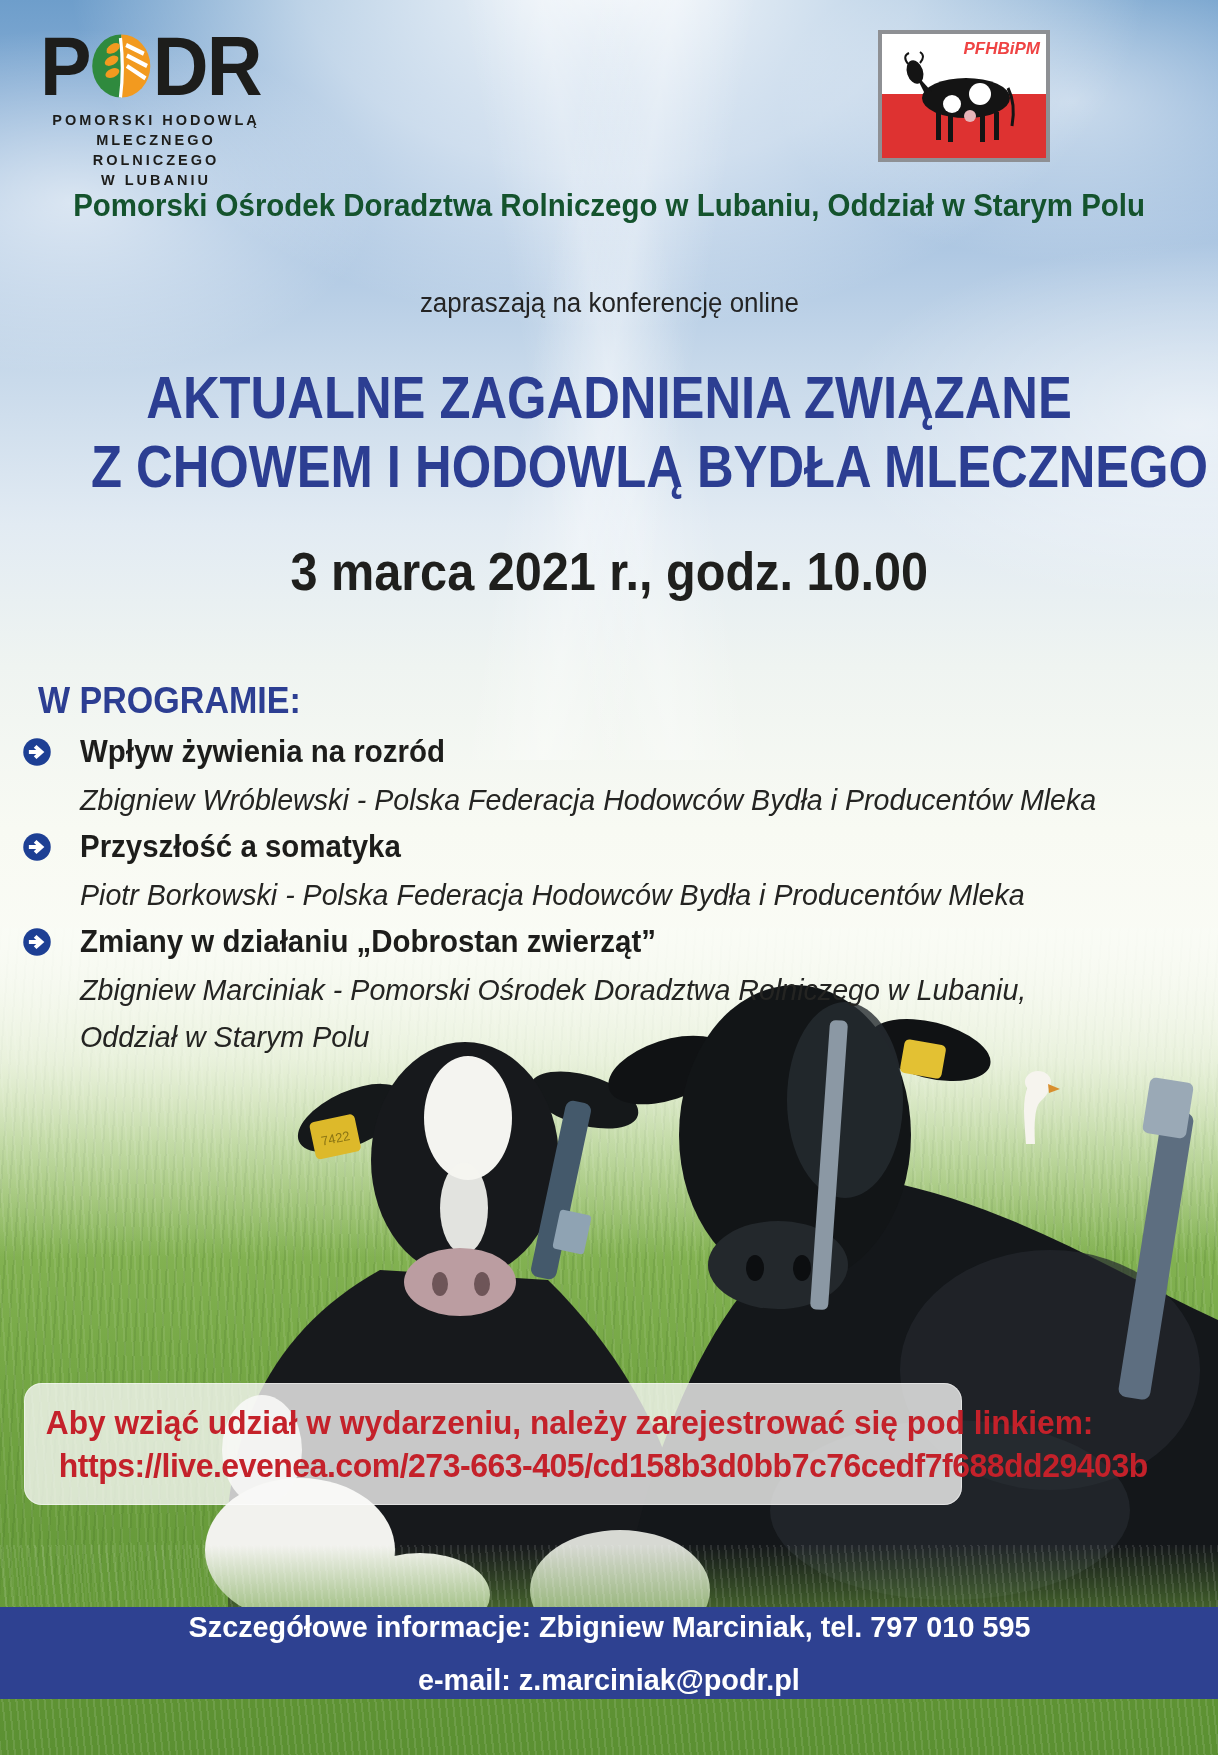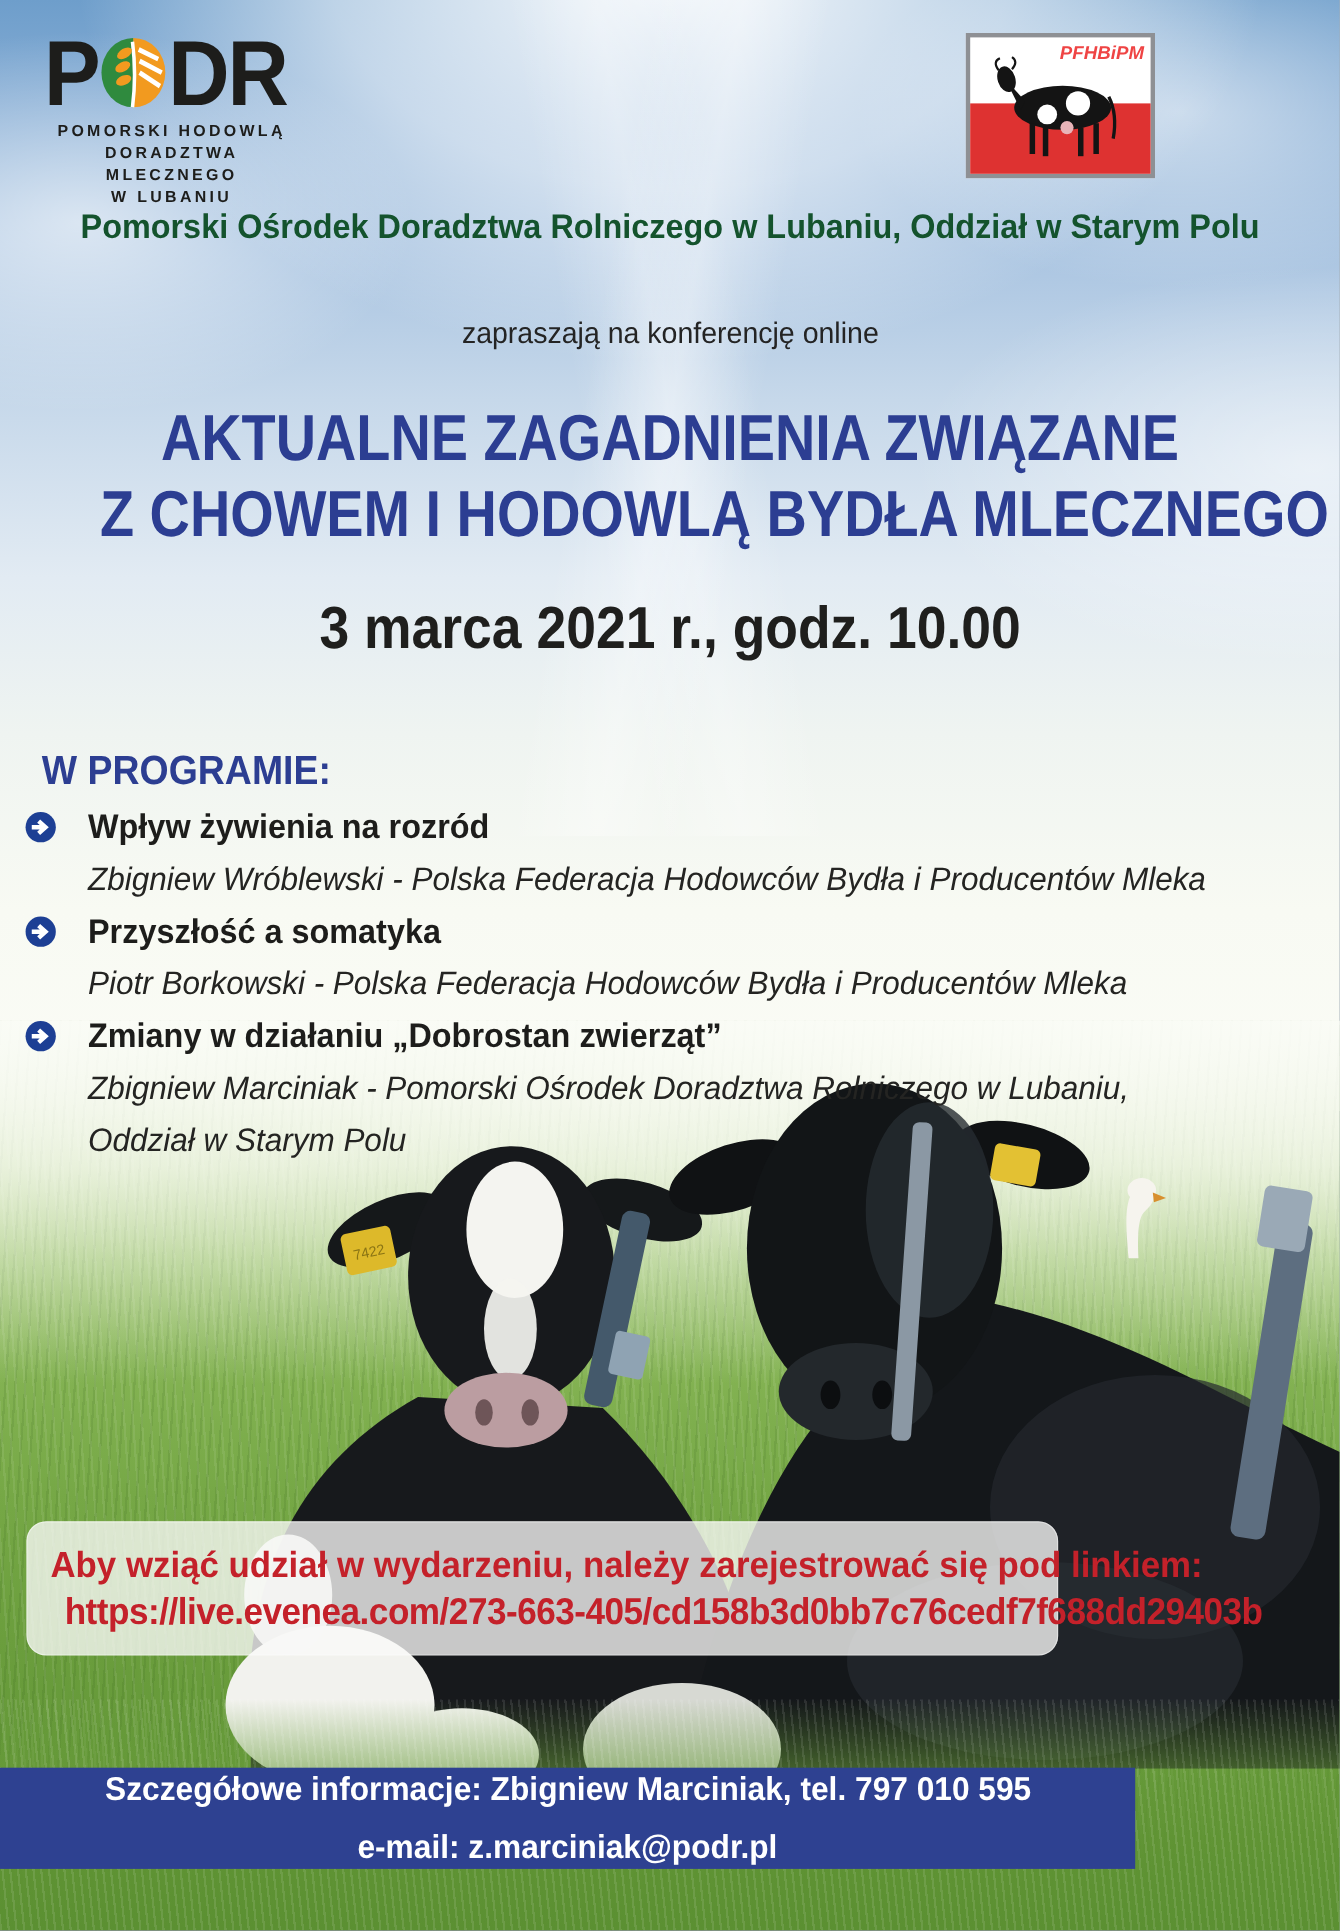--- a/index.html
+++ b/index.html
@@ -73,21 +73,21 @@
   
   .reg{
     position:absolute;left:24px;top:1383px;width:938px;height:122px;border-radius:18px;
     background:rgba(250,250,248,.78);box-shadow:0 0 0 1px rgba(255,255,255,.45) inset;
     display:flex;flex-direction:column;align-items:flex-start;justify-content:center;gap:4px;
   }
   .reg-line{color:#c4212a;font-weight:bold;font-size:33px;white-space:nowrap;transform:scaleX(.96);}
   .reg-url{color:#c4212a;font-weight:bold;font-size:34px;white-space:nowrap;transform:scaleX(.94);letter-spacing:-.5px;}
   
   .footer{
-    position:absolute;left:0;top:1607px;width:1032px;height:92px;background:#2e4191;
+    position:absolute;left:0;top:1607px;width:1218px;height:92px;background:#2e4191;
     display:flex;flex-direction:column;align-items:center;justify-content:center;gap:11px;
   }
   .footer div{color:#ffffff;font-weight:bold;font-size:30px;line-height:42px;transform:scaleX(.96);white-space:nowrap;}
 </style>
 </head>
 <body>
 
 <div class="poster">
 
   <div class="sky"></div>
@@ -160,21 +160,21 @@
         <path d="M37 6 C 40 28, 40 52, 37 74" stroke="#ffffff" stroke-width="4" fill="none"></path>
         <ellipse cx="28" cy="18" rx="9" ry="5" fill="#f29a1f" transform="rotate(-28 28 18)"></ellipse>
         <ellipse cx="26" cy="32" rx="9" ry="5" fill="#f29a1f" transform="rotate(-24 26 32)"></ellipse>
         <ellipse cx="27" cy="46" rx="9" ry="5" fill="#f29a1f" transform="rotate(-20 27 46)"></ellipse>
         <path d="M44 14 L66 24 M45 26 L70 38 M45 38 L68 52" stroke="#ffffff" stroke-width="5" fill="none"></path>
       </svg>
       <span class="lt">DR</span>
     </div>
     <div class="podr-sub">
       <div>POMORSKI HODOWLĄ</div>
-      <div>DORADZTWA MLECZNEGO</div>
+      <div>MLECZNEGO ROLNICZEGO</div>
       <div>W LUBANIU</div>
     </div>
   </div>
 
   <div class="pfhb">
     <div class="pfhb-red"></div>
     <svg class="pfhb-cow" viewBox="0 0 152 104" aria-hidden="true">
       <ellipse cx="78" cy="48" rx="44" ry="20" fill="#141414"></ellipse>
       <circle cx="92" cy="44" r="11" fill="#ffffff"></circle>
       <circle cx="64" cy="54" r="9" fill="#ffffff"></circle>

